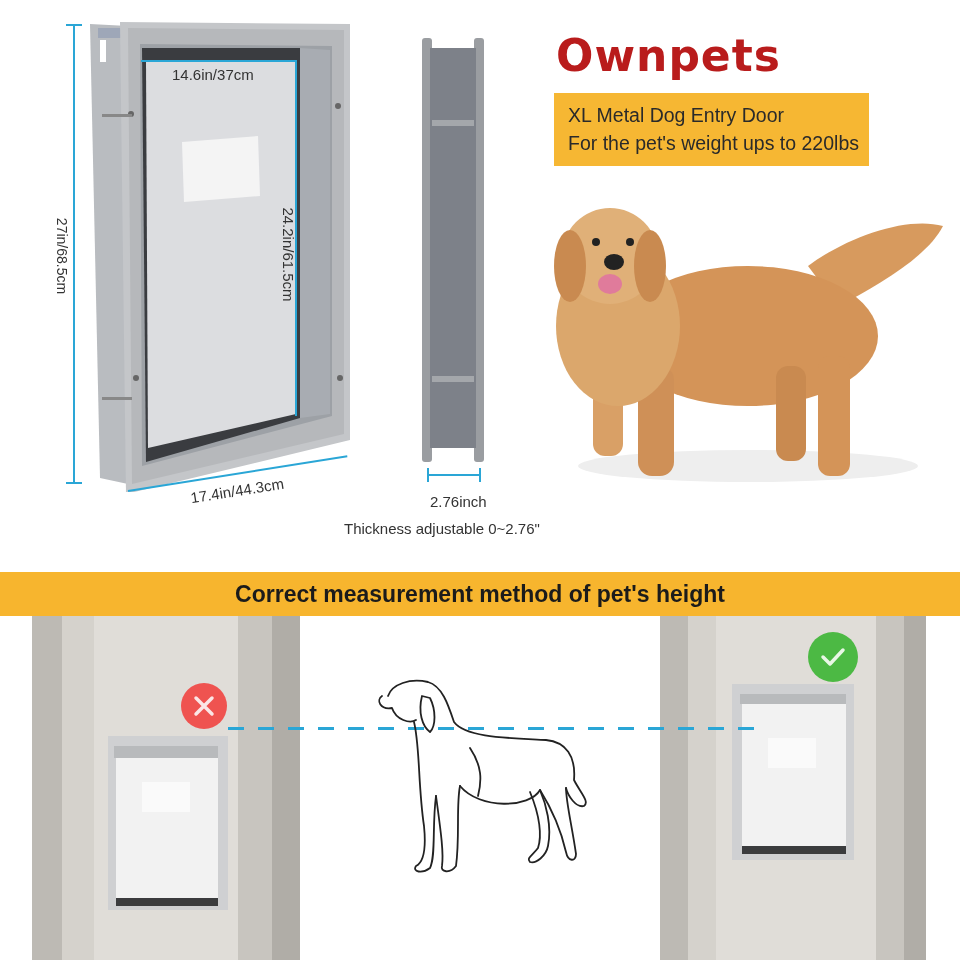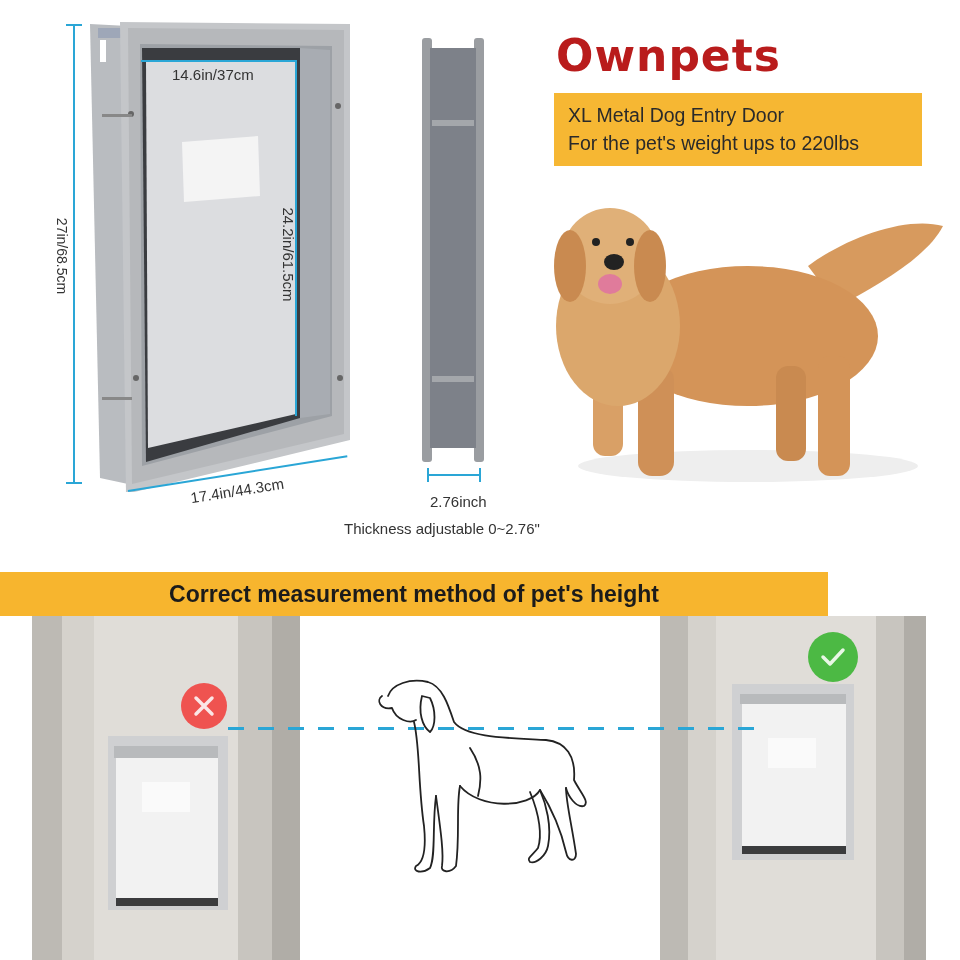--- a/index.html
+++ b/index.html
@@ -2,24 +2,24 @@
 <html><head>
 <meta charset="utf-8">
 <style>
   html,body{margin:0;padding:0;background:#fff;}
   body{width:960px;height:960px;position:relative;overflow:hidden;font-family:"Liberation Sans",sans-serif;color:#222;}
   .abs{position:absolute;}
   
   .dim-line{position:absolute;background:#2aa6d6;}
   .dim-text{position:absolute;font-size:14px;color:#333;white-space:nowrap;}
   .logo{position:absolute;left:556px;top:30px;font-size:44px;font-weight:bold;color:#b91c1c;letter-spacing:1px;font-family:"DejaVu Sans",sans-serif;}
-  .title-box{position:absolute;left:554px;top:93px;width:368px;height:73px;background:#f6b733;box-sizing:border-box;padding:8px 14px;}
+  .title-box{position:absolute;left:554px;top:93px;width:315px;height:73px;background:#f6b733;box-sizing:border-box;padding:8px 14px;}
   .title-box div{font-size:19.5px;color:#2a2a2a;line-height:28px;white-space:nowrap;}
   
-  .banner{position:absolute;left:0;top:572px;width:828px;height:44px;background:#f7b52e;display:flex;align-items:center;justify-content:center;}
+  .banner{position:absolute;left:0;top:572px;width:960px;height:44px;background:#f7b52e;display:flex;align-items:center;justify-content:center;}
   .banner span{font-size:23px;font-weight:bold;color:#1b1b1b;}
   
   .door-panel{position:absolute;background:#dedad4;}
   .icon-circle{position:absolute;border-radius:50%;display:flex;align-items:center;justify-content:center;}
 </style>
 </head>
 <body>
 
 <div class="abs" style="left:88px;top:22px;width:262px;height:470px;">
   <svg width="262" height="470" viewBox="0 0 262 470">

